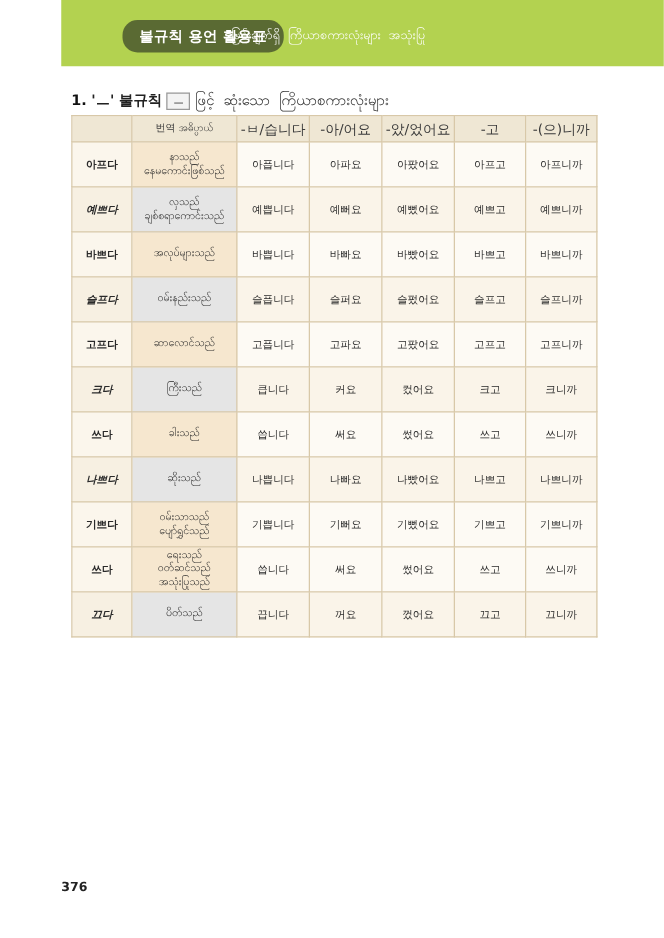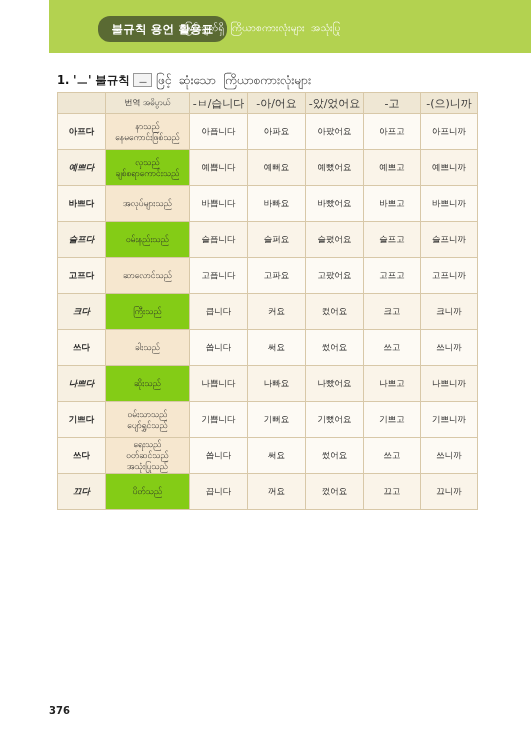--- a/index.html
+++ b/index.html
@@ -136,21 +136,21 @@
   td.col-mm {
     background: #f6e7cf;
     font-size: 8px;
     line-height: 11px;
     color: #2a2a2a;
   }
   td.col-form {
     background: #fdfaf4;
   }
   tbody tr.alt td.col-base { background: #f7f0e2; font-style: italic; }
-  tbody tr.alt td.col-mm { background: #84cc16; }
+  tbody tr.alt td.col-mm { background: #e5e5e5; }
   tbody tr.alt td.col-form { background: #faf4e9; text-align: center; }
 
   .page-number {
     position: absolute;
     left: 49px;
     top: 705px;
     font-size: 10px;
     color: #222;
     font-weight: bold;
     text-align: center;

